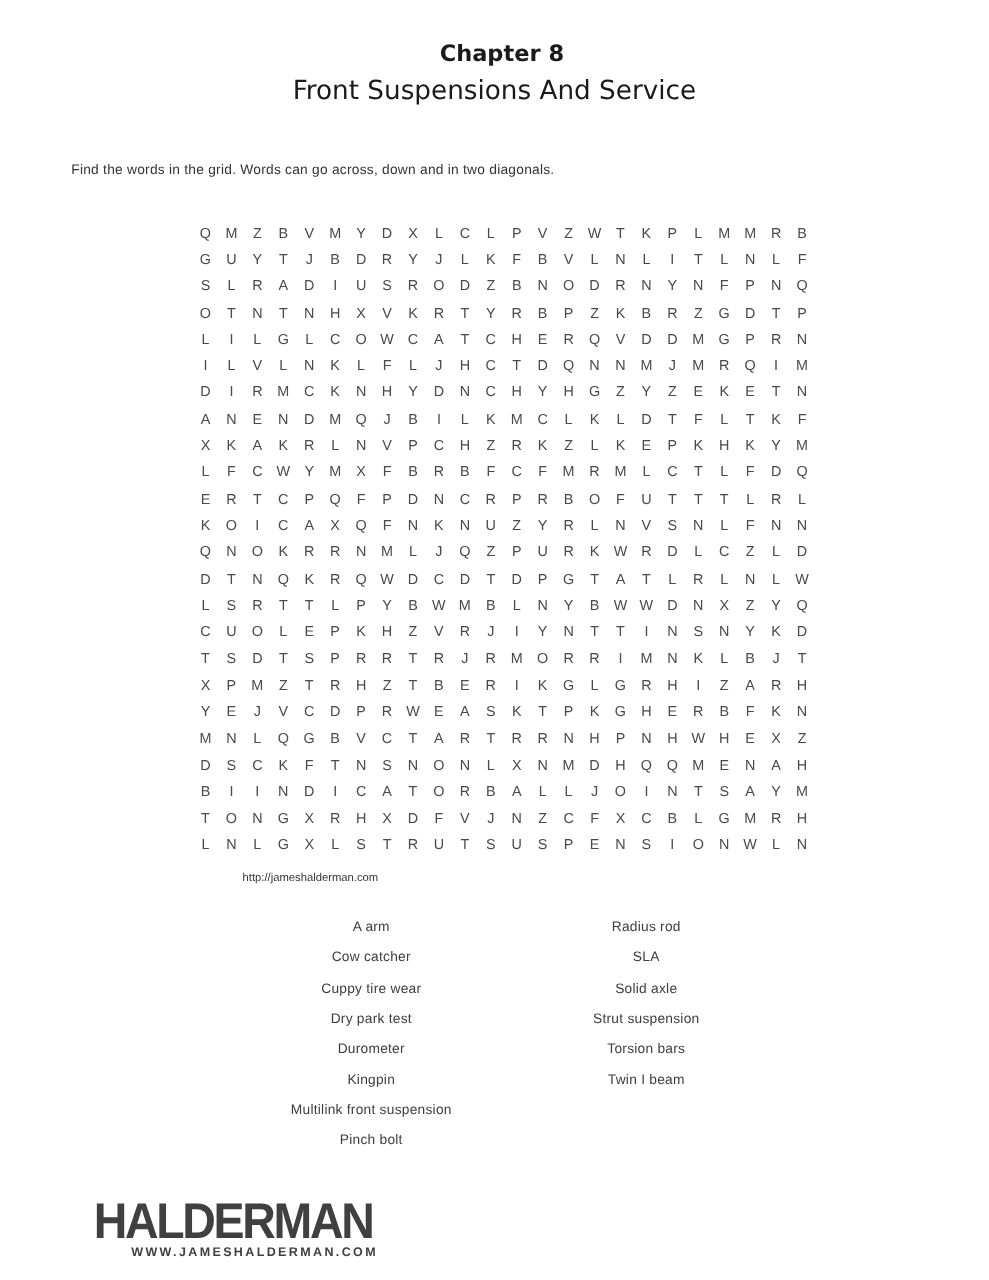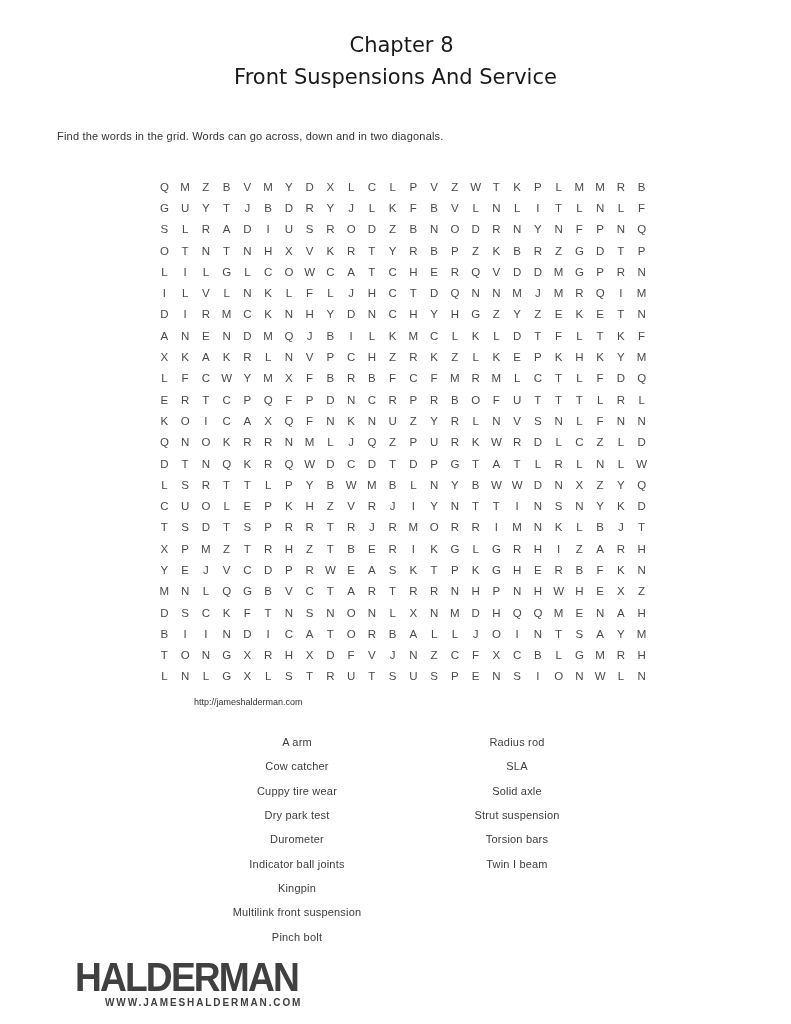--- a/index.html
+++ b/index.html
@@ -15,22 +15,22 @@
   .title-block {
     position: absolute;
     top: 30px;
     left: 0;
     width: 100%;
     text-align: center;
     font-family: "DejaVu Sans", sans-serif;
     color: #1a1a1a;
   }
   .title-line1 {
-    font-size: 21px;
-    font-weight: normal;
+    font-size: 18px;
+    font-weight: bold;
     line-height: 1.5;
     padding-left: 12px;
   }
   .title-line2 {
     font-size: 21px;
     font-weight: normal;
     line-height: 1.5;
   }
   .instructions {
     position: absolute;
@@ -702,21 +702,20 @@
     </div>
 
   <div class="source-url">http://jameshalderman.com</div>
 
   <div class="word-col word-col-left">
       <div class="word-item">A arm</div>
       <div class="word-item">Cow catcher</div>
       <div class="word-item">Cuppy tire wear</div>
       <div class="word-item">Dry park test</div>
       <div class="word-item">Durometer</div>
-      <div class="word-item">Indicator ball joints</div>
       <div class="word-item">Kingpin</div>
       <div class="word-item">Multilink front suspension</div>
       <div class="word-item">Pinch bolt</div>
     </div>
   <div class="word-col word-col-right">
       <div class="word-item">Radius rod</div>
       <div class="word-item">SLA</div>
       <div class="word-item">Solid axle</div>
       <div class="word-item">Strut suspension</div>
       <div class="word-item">Torsion bars</div>

